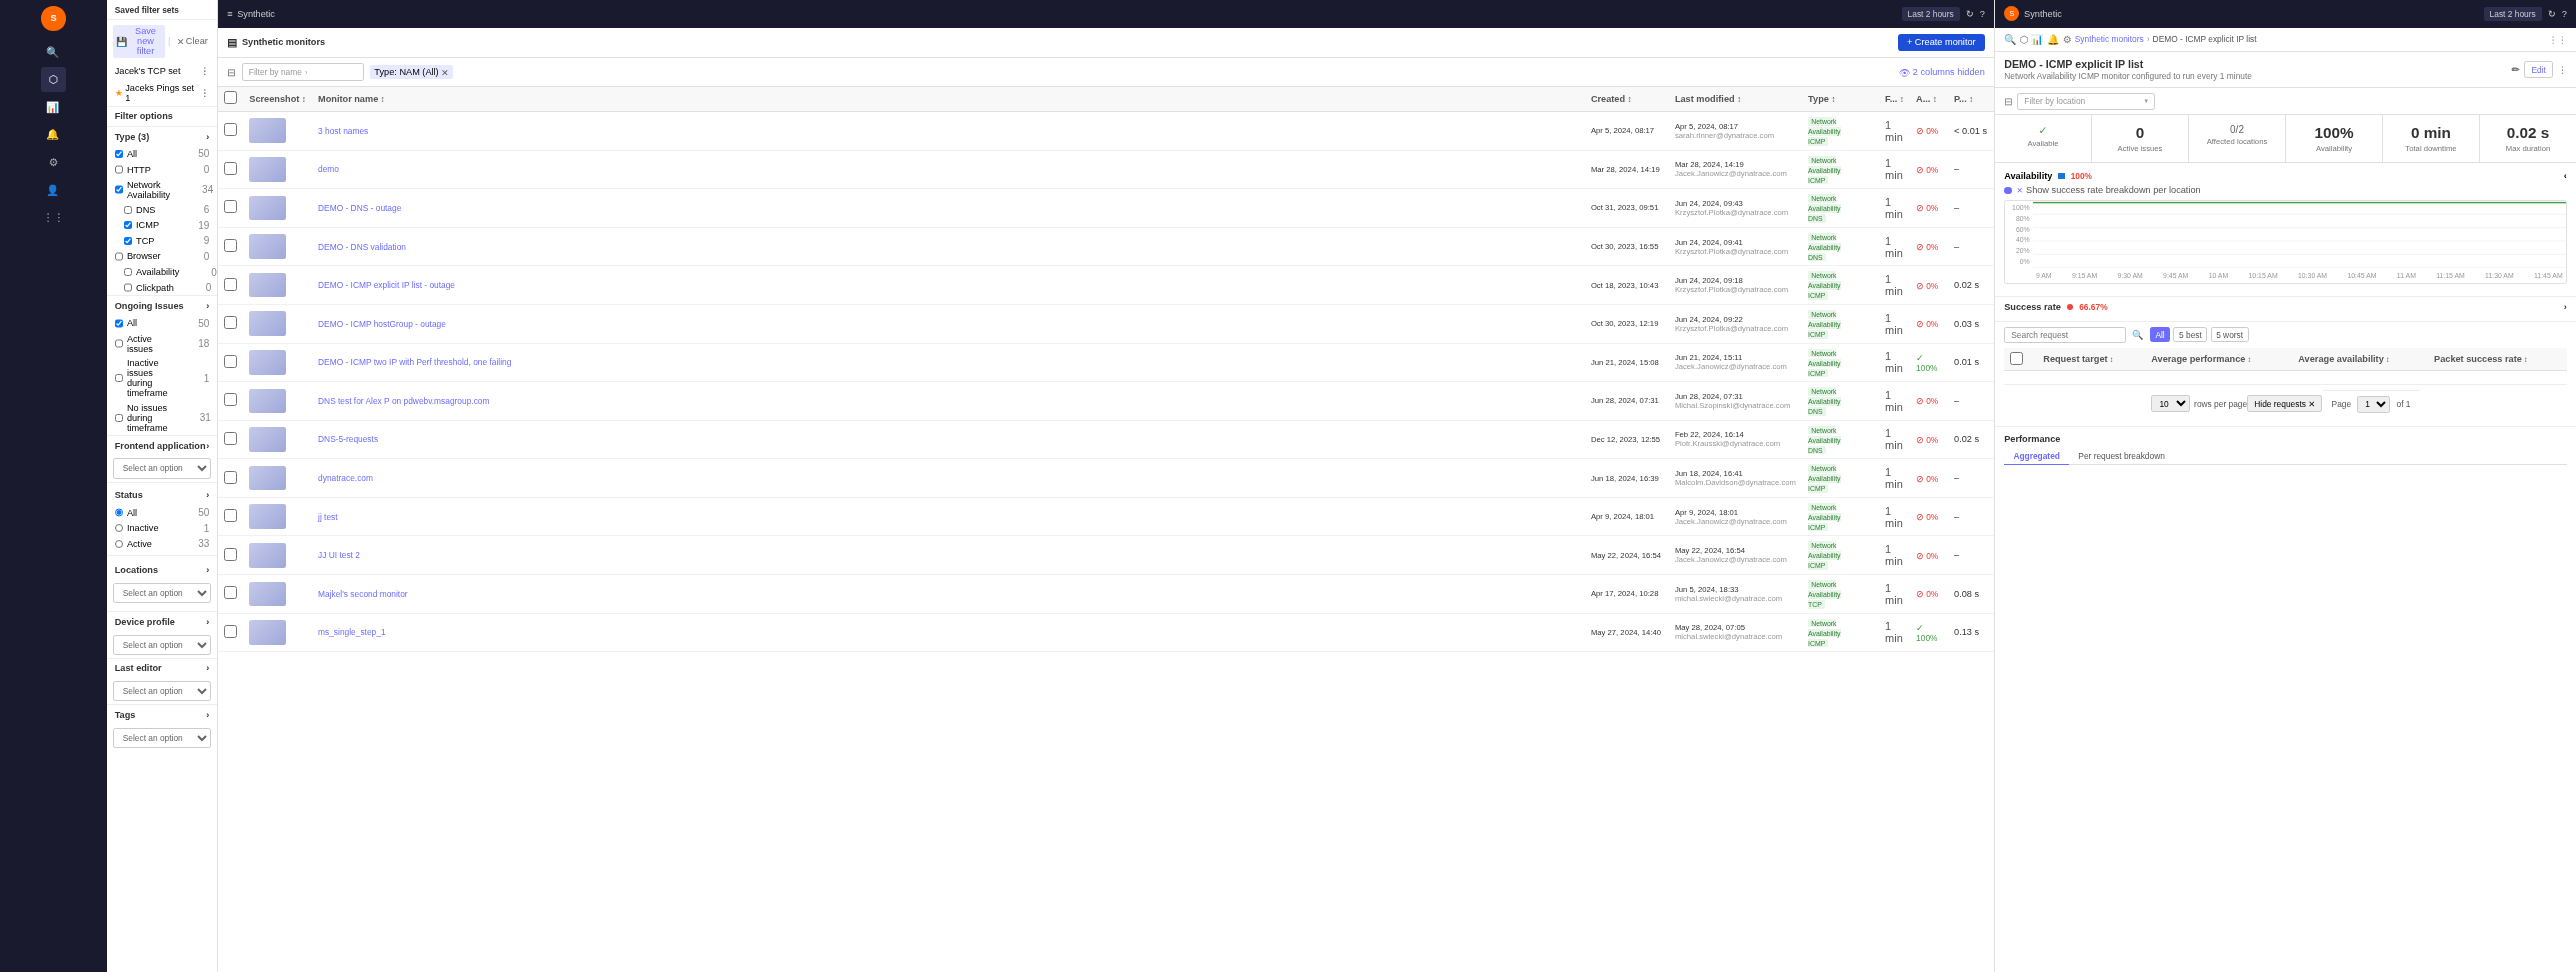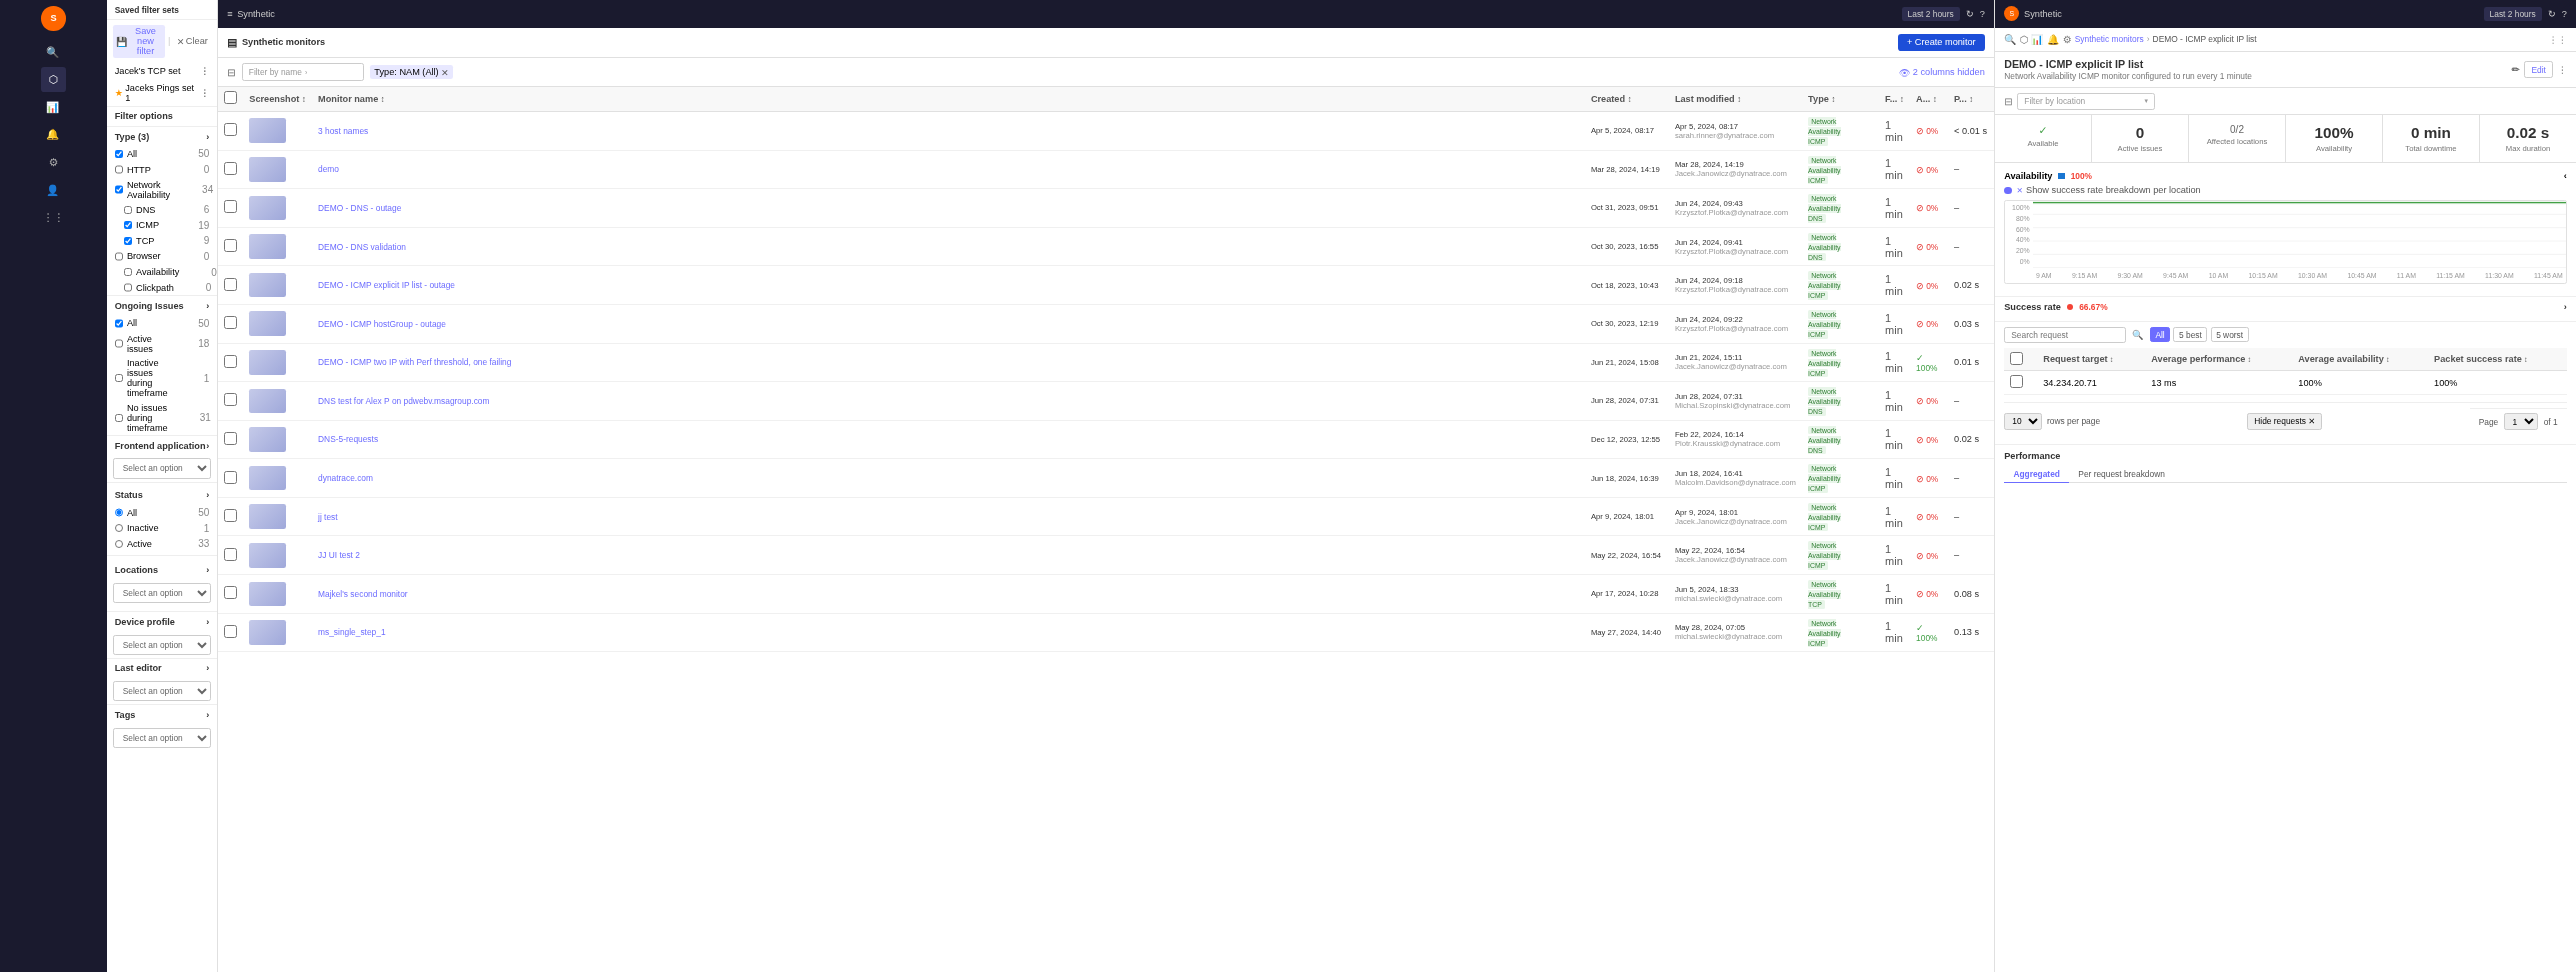--- a/index.html
+++ b/index.html
@@ -1045,31 +1045,24 @@
             </th>
             <th>
               <span>Average availability</span> ↕
             </th>
             <th>
               <span>Packet success rate</span> ↕
             </th>
           </tr>
         </thead>
         <tbody id="request-tbody">
-            <tr>
-    <td><input type="checkbox" style=""></td>
-    <td>34.234.20.71</td>
-    <td>13 ms</td>
-    <td>100%</td>
-    <td>100%</td>
-  </tr>
           </tbody>
       </table>
 
-      <div style="display:flex; align-items:center; justify-content:space-between; padding: 4.6px 0; border-top:0.8px solid #eee; margin-top:7px;">
+      <div style="display:flex; align-items:center; justify-content:center; padding: 4.6px 0; border-top:0.8px solid #eee; margin-top:13px;">
         <div style="display:flex; align-items:center; gap:4.6px;">
           <select style="border:0.8px solid #ccc; border-radius:2.3px; padding:1.5px 3.1px; font-size:8.4px;">
             <option>10</option>
             <option>25</option>
             <option>50</option>
           </select>
           <span style="font-size:8.4px; color:#555;">rows per page</span>
         </div>
         <button class="hide-requests-btn">Hide requests ✕</button>
         <div class="pagination">

